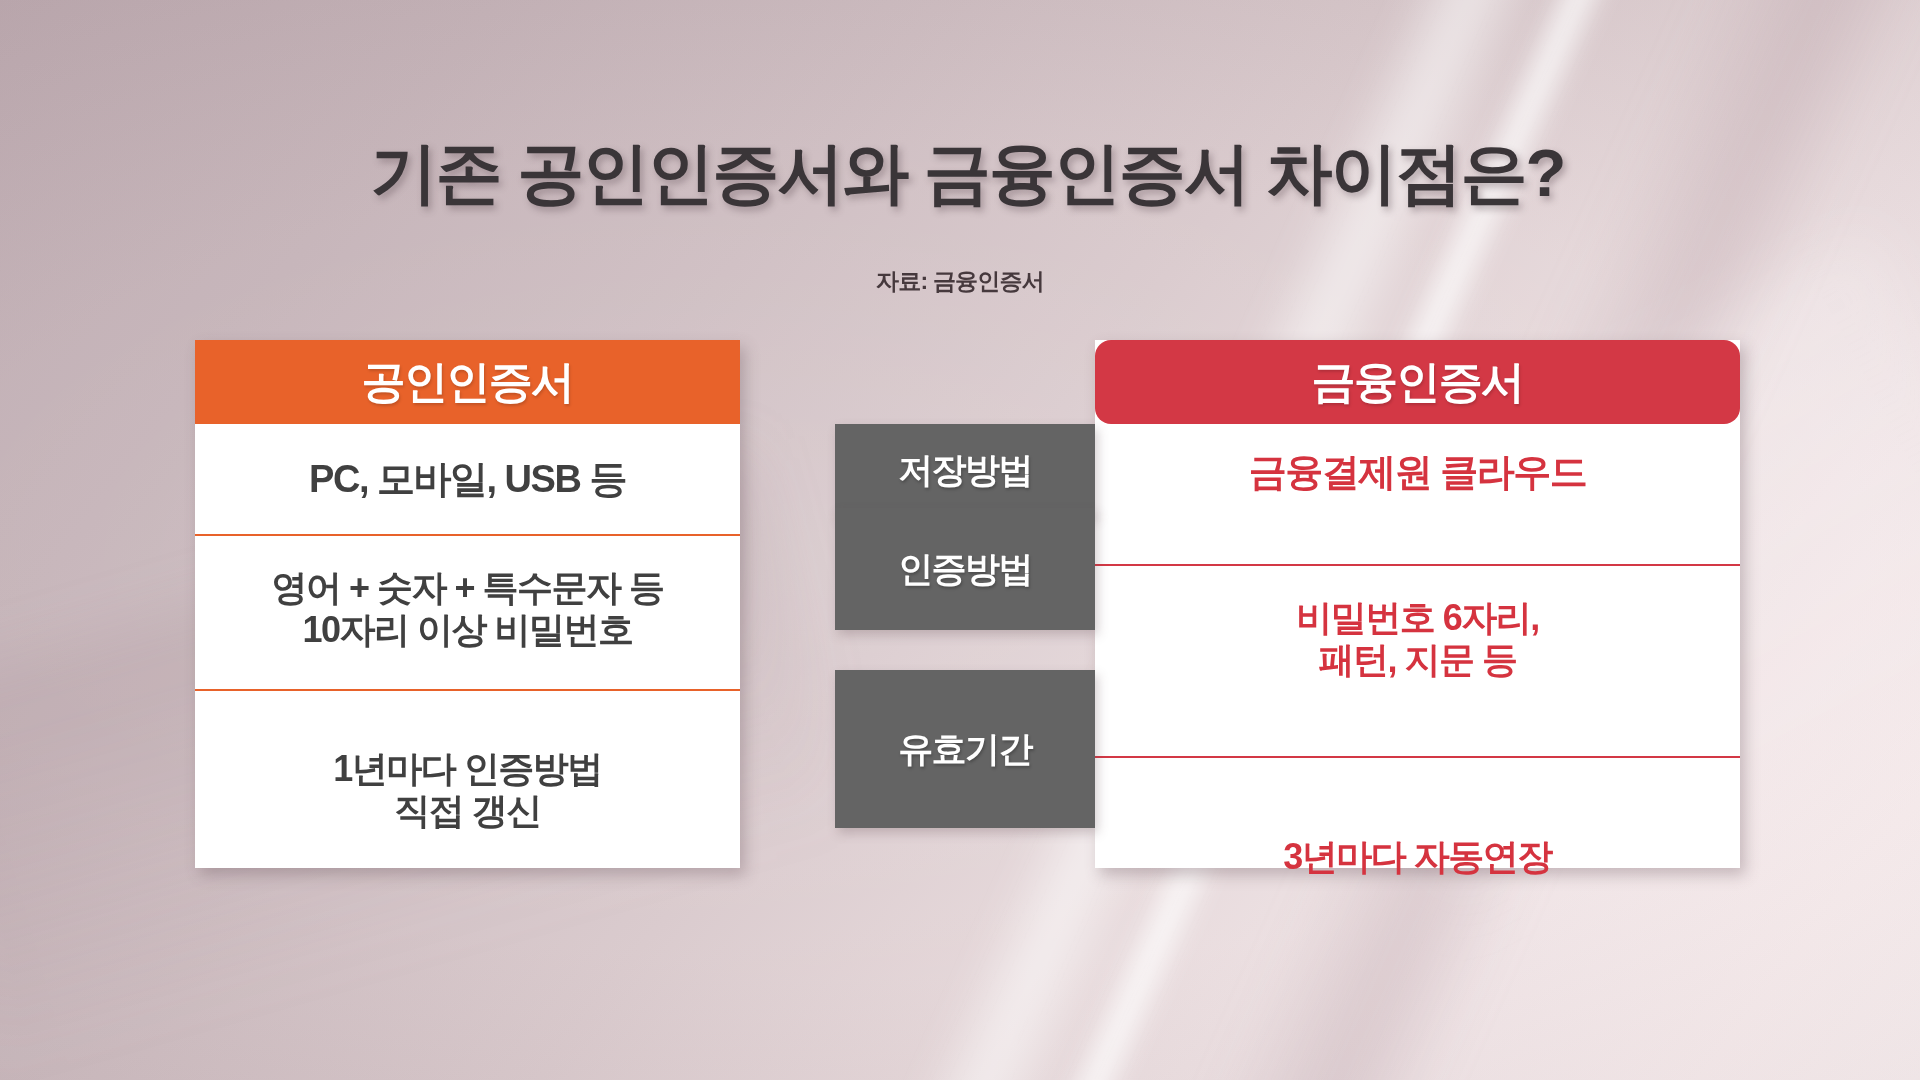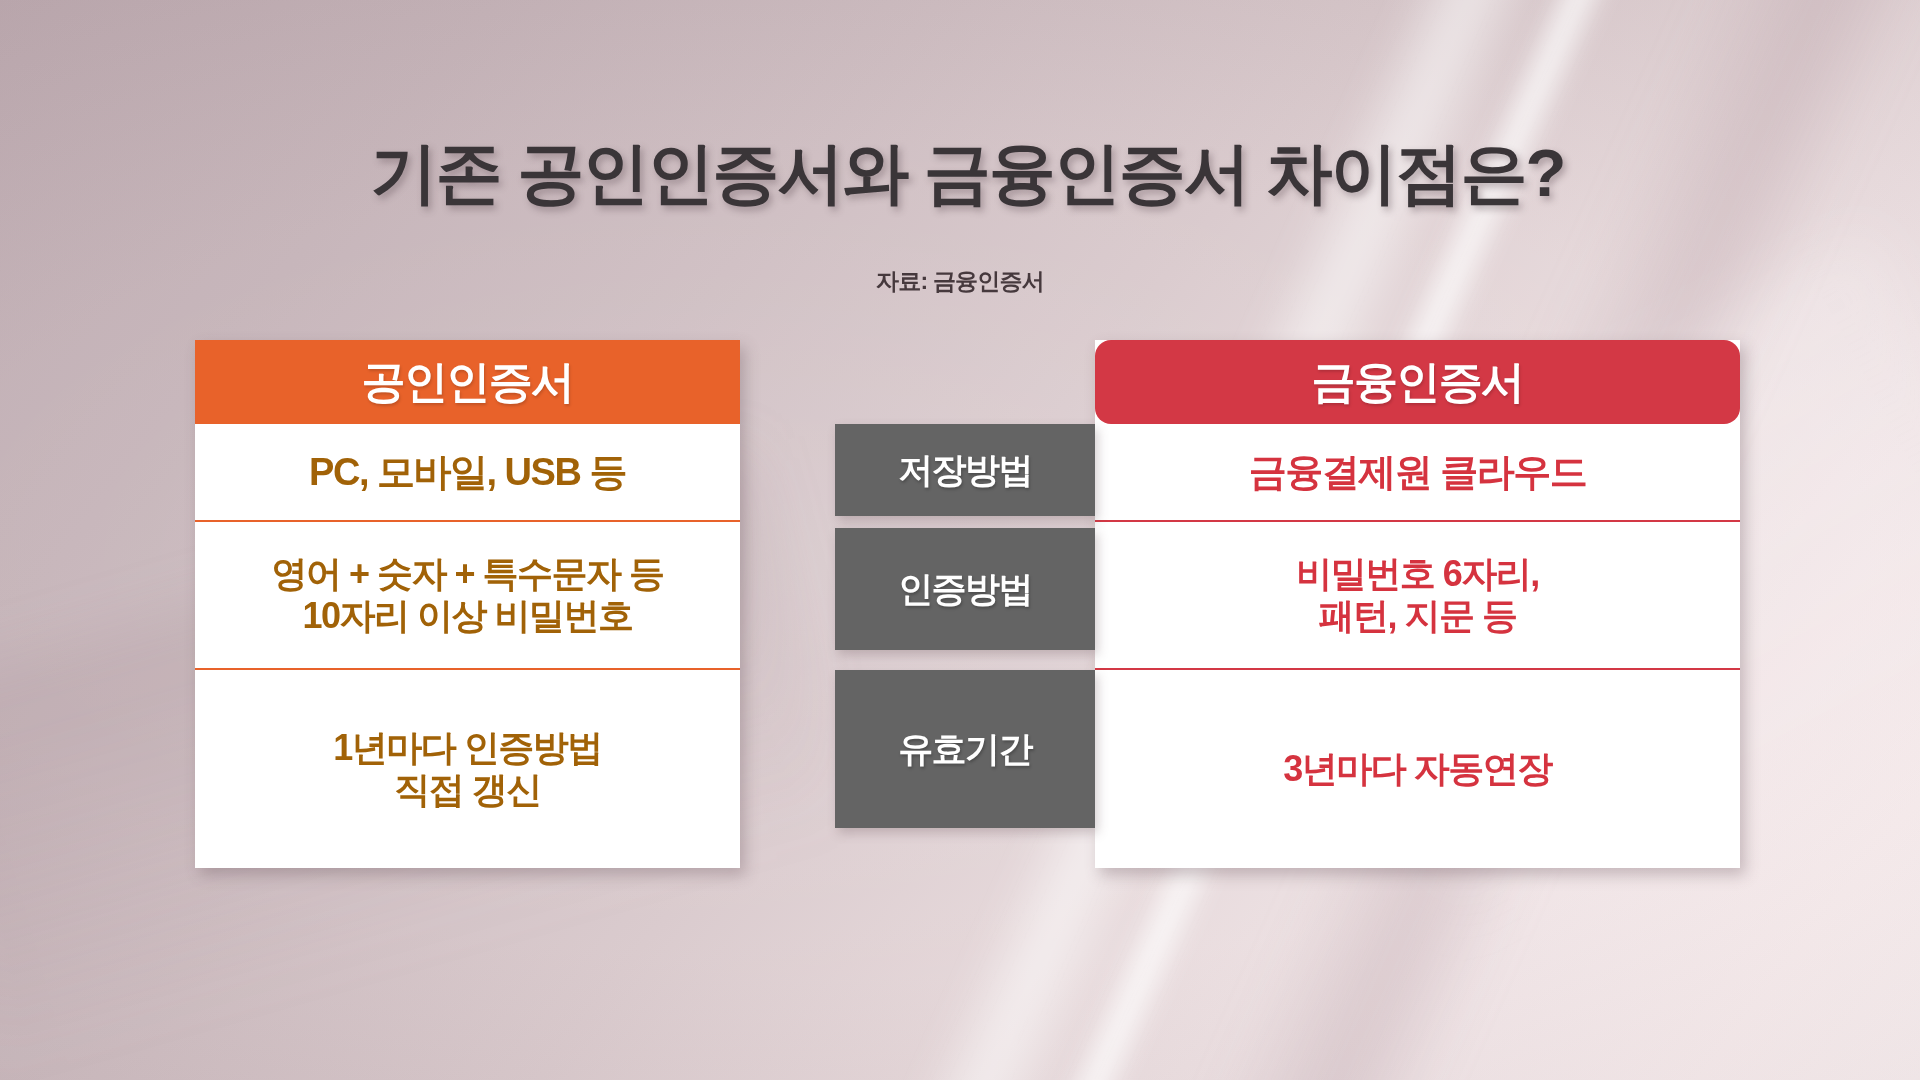--- a/index.html
+++ b/index.html
@@ -92,41 +92,41 @@
   .panel.right .phead{background:#d33845;border-radius:16px;}
 
   .pcell{
     box-sizing:border-box;
     display:flex;flex-direction:column;align-items:center;justify-content:center;
     font-weight:bold;letter-spacing:-1.5px;
     line-height:1.16;
     padding:0 14px;
     text-align:center;
   }
-  .panel.left  .pcell{color:#a16207;}
+  .panel.left  .pcell{color:#404040;margin-top:7px;}
   .panel.right .pcell{color:#d5333f;}
   .panel.left  .pcell.sep{border-top:2.5px solid #e8622a;}
-  .panel.right .pcell.sep{border-top:2.5px solid #d33845;}
+  .panel.right .pcell.sep{border-top:2.5px solid #d33845;margin-top:44px;}
 
   .r0{height:96px;font-size:38px;}
   .r1{height:148px;font-size:36px;}
   .r2{height:200px;font-size:36px;}
 
   
   .mid{position:absolute;left:640px;top:0;width:260px;height:528px;}
   .mcell{
     position:absolute;left:0;width:260px;
     background:#646464;
     display:flex;align-items:center;justify-content:center;
     color:#ffffff;font-weight:bold;font-size:35px;letter-spacing:-1.6px;
     text-shadow:1px 2px 3px rgba(0,0,0,.25);
     box-shadow:3px 5px 10px rgba(96,74,82,.26);
   }
   .m0{top:84px;height:92px;text-align:center;}
-  .m1{top:188px;height:122px;}
+  .m1{top:168px;height:122px;}
   .m2{top:330px;height:158px;}
 </style>
 </head>
 <body>
 
 <div id="stage">
 
   <div class="bg-base"></div>
   <div class="bg-vign"></div>
   <div class="streak s5"></div>

